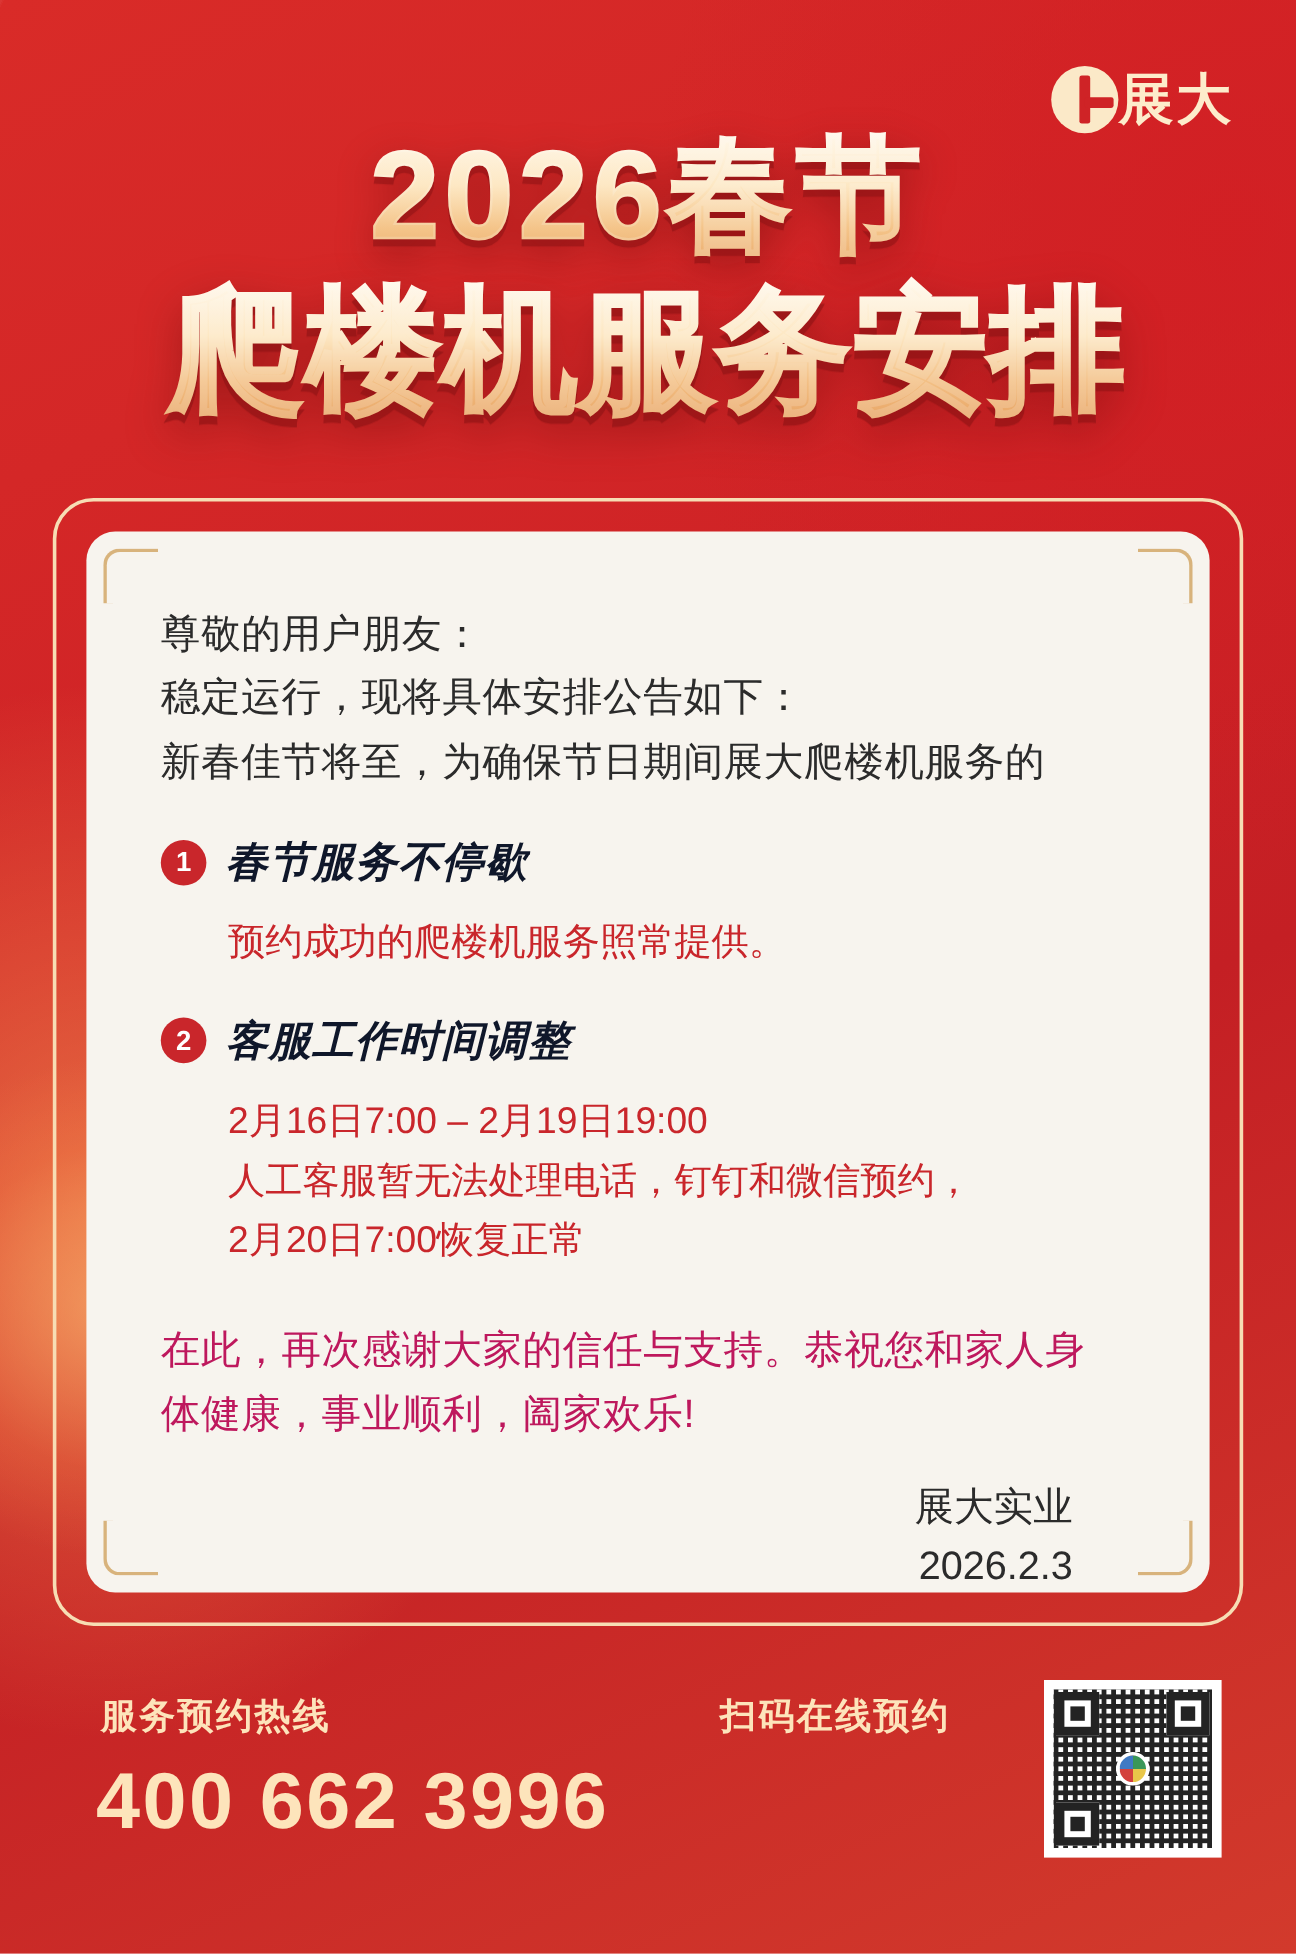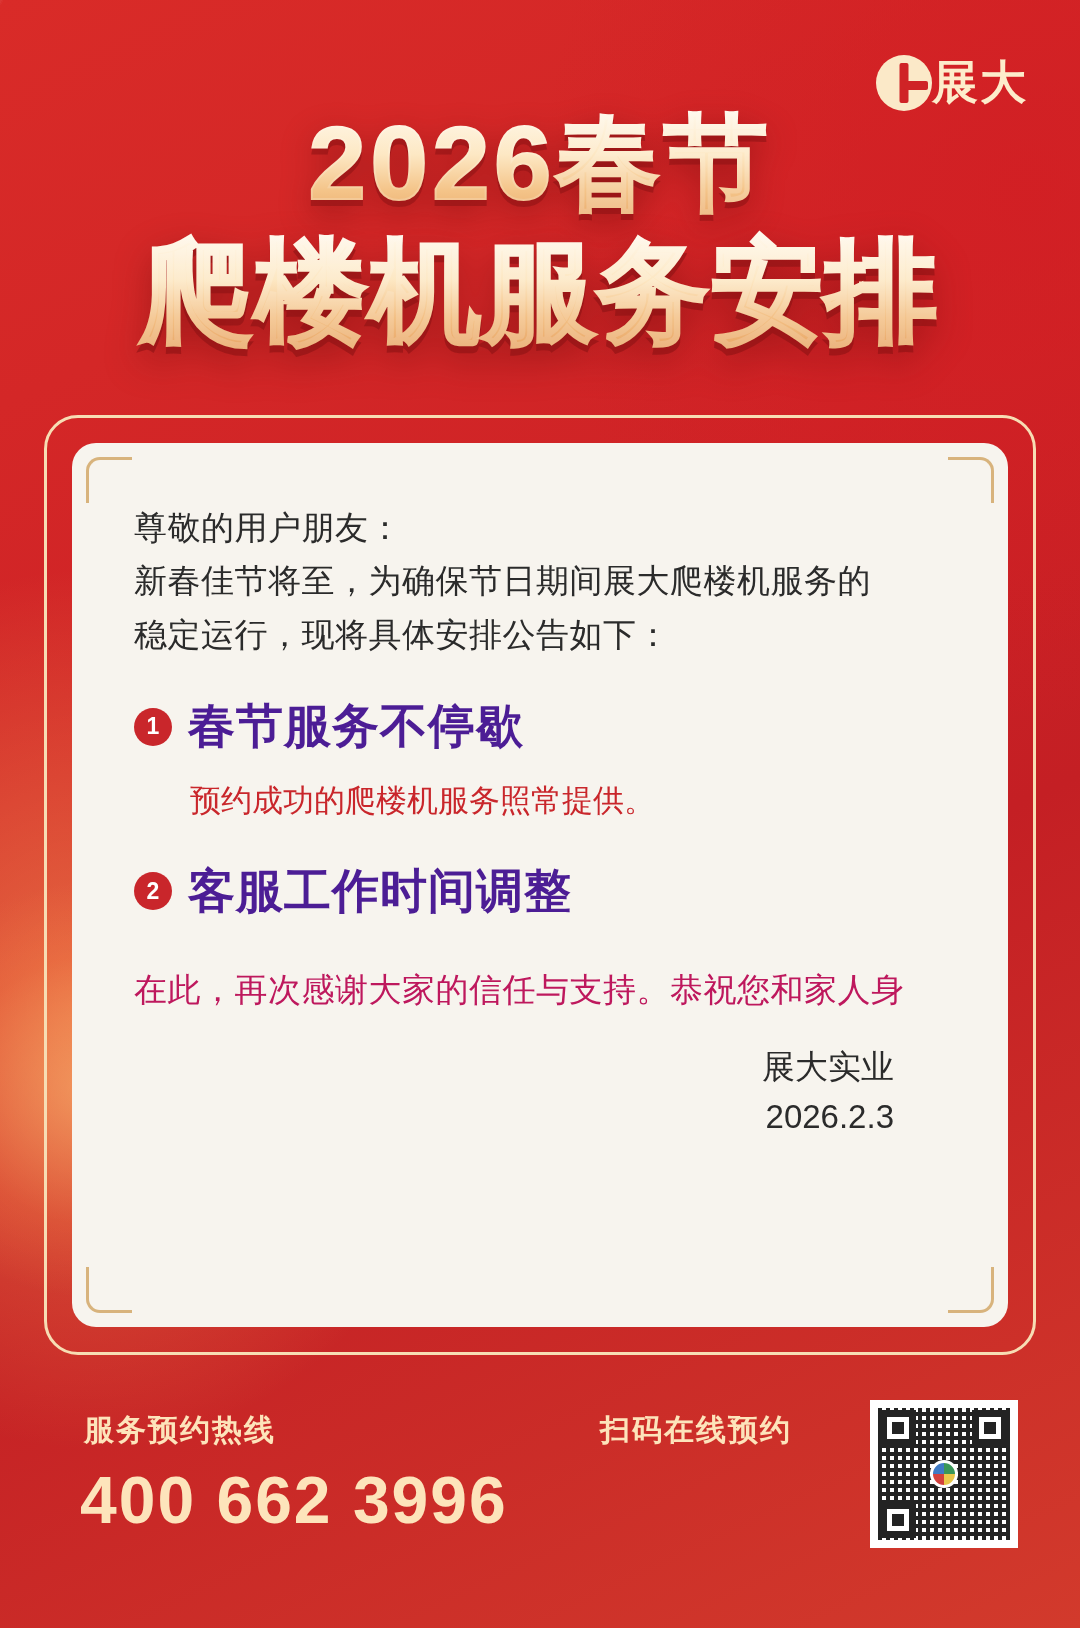--- a/index.html
+++ b/index.html
@@ -148,24 +148,25 @@
     width: 38px; height: 38px;
     border-radius: 50%;
     background: #c9262b;
     color: #fff;
     font-size: 23px;
     font-weight: bold;
     display: flex; align-items: center; justify-content: center;
     flex: 0 0 auto;
   }
   .sec-title {
-    color: #4c1d95;
-    font-size: 47px;
+    color: #0f172a;
+    font-size: 35px;
     font-weight: bold;
     letter-spacing: 1px;
+    font-style: italic;
   }
   .sec-body {
     margin-top: 18px;
     margin-left: 56px;
     color: #c9262b;
     font-size: 31px;
     line-height: 1.6;
   }
   .sec-body div { white-space: nowrap; }
 
@@ -280,43 +281,49 @@
 
 <div class="card-outer">
   <div class="card-inner">
     <span class="corner tl"></span>
     <span class="corner tr"></span>
     <span class="corner bl"></span>
     <span class="corner br"></span>
 
     <div class="intro">
       <div>尊敬的用户朋友：</div>
+      <div>稳定运行，现将具体安排公告如下：</div>
       <div>新春佳节将至，为确保节日期间展大爬楼机服务的</div>
-      <div>稳定运行，现将具体安排公告如下：</div>
     </div>
 
     <div class="section">
       <div class="sec-head">
         <span class="badge">1</span>
         <span class="sec-title">春节服务不停歇</span>
       </div>
       <div class="sec-body">
         <div>预约成功的爬楼机服务照常提供。</div>
       </div>
     </div>
 
     <div class="section">
       <div class="sec-head">
         <span class="badge">2</span>
         <span class="sec-title">客服工作时间调整</span>
       </div>
+      <div class="sec-body">
+        <div>2月16日7:00 – 2月19日19:00</div>
+        <div>人工客服暂无法处理电话，钉钉和微信预约，</div>
+        <div>2月20日7:00恢复正常</div>
+      </div>
     </div>
 
     <div class="closing">
       <div>在此，再次感谢大家的信任与支持。恭祝您和家人身</div>
+      <div>体健康，事业顺利，阖家欢乐!</div>
     </div>
 
     <div class="sign">
       <div>展大实业</div>
       <div>2026.2.3</div>
     </div>
   </div>
 </div>
 
 <div class="footer">

